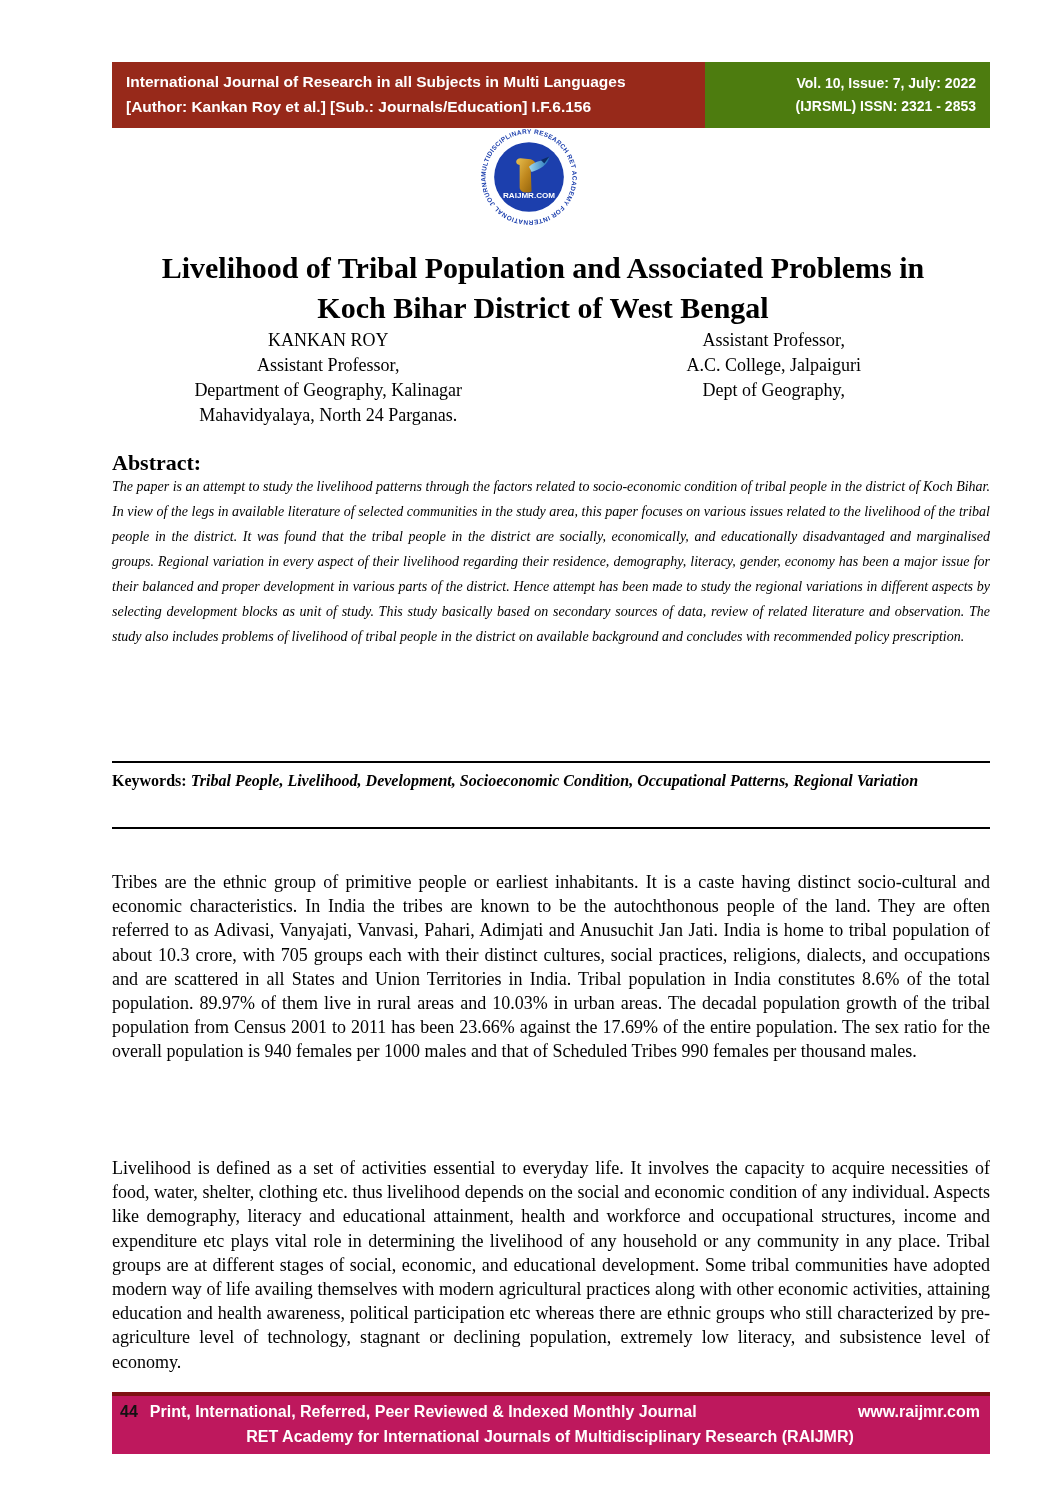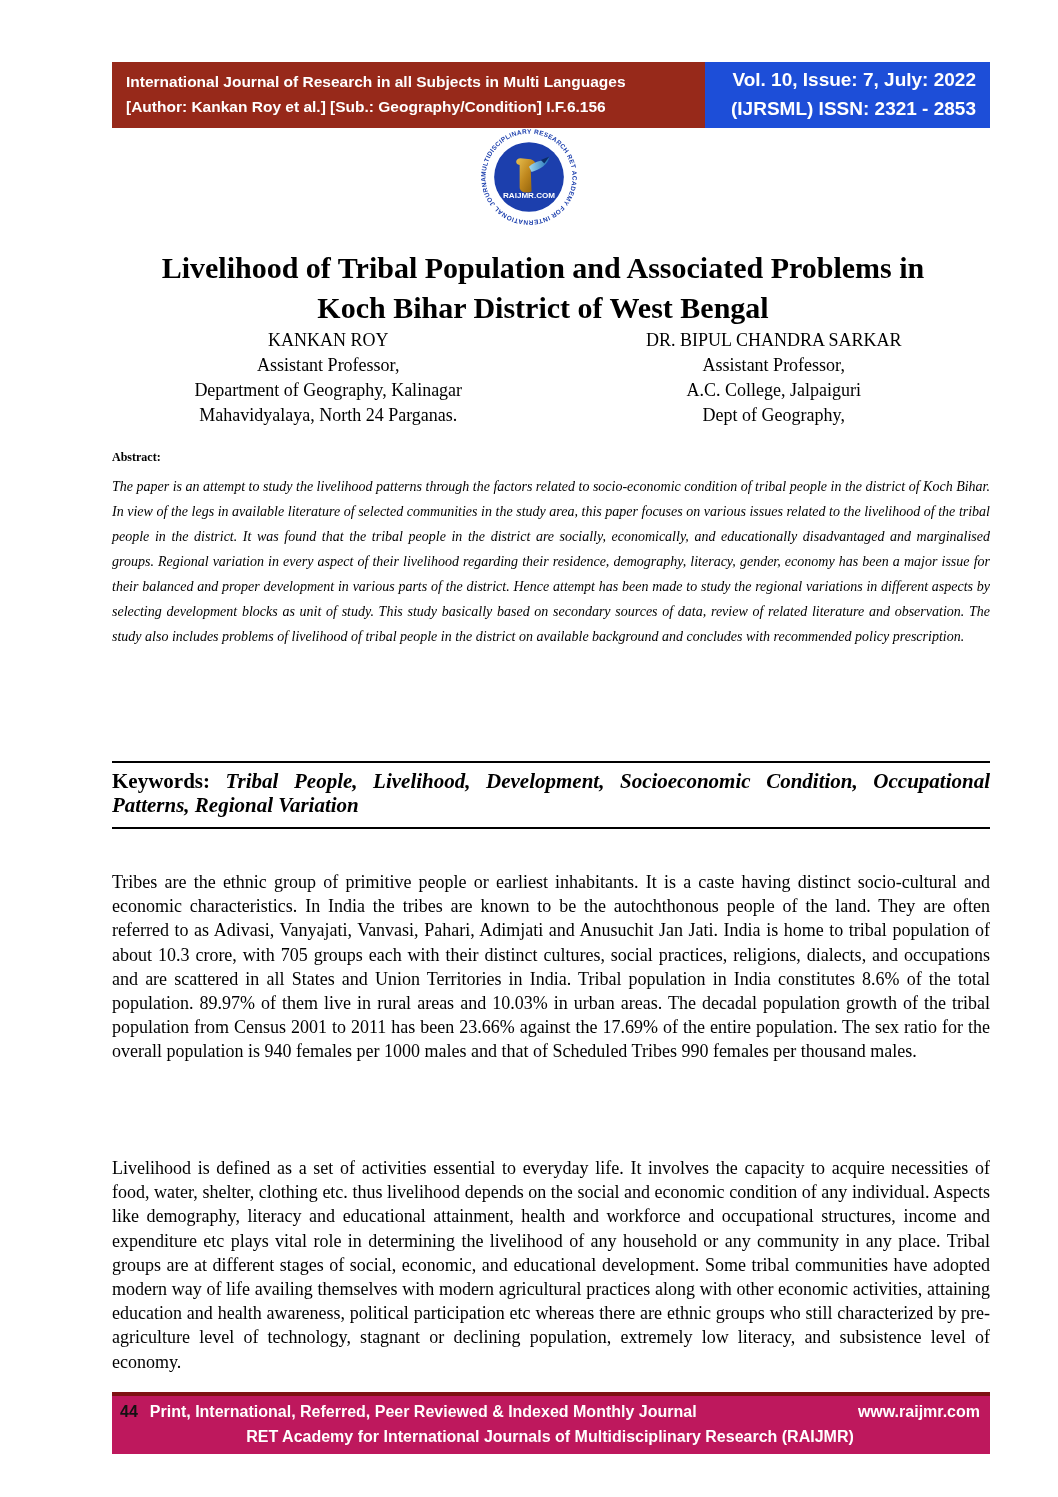--- a/index.html
+++ b/index.html
@@ -22,24 +22,24 @@
   }
   .journal-header .hl{
     width:593px;box-sizing:border-box;
     background:#97291a;
     padding:10px 10px 10px 14px;
     display:flex;flex-direction:column;justify-content:center;gap:6px;
     font-size:15.5px;line-height:1.2;
   }
   .journal-header .hr{
     width:285px;box-sizing:border-box;
-    background:#1d4ed8;
+    background:#4d7c0f;
     padding:10px 14px 10px 8px;
     display:flex;flex-direction:column;justify-content:center;gap:6px;
-    font-size:19px;line-height:1.2;text-align:right;
+    font-size:14px;line-height:1.2;text-align:right;
   }
 
   
   .logo-row{position:absolute;top:126px;left:0;width:1058px;display:flex;justify-content:center;}
   .logo-row svg{display:block;}
 
   
   .paper-title{
     position:absolute;top:228px;left:104px;width:878px;
     text-align:center;font-weight:bold;font-size:30px;line-height:40px;
@@ -49,35 +49,35 @@
   .authors{
     position:absolute;top:328px;left:112px;width:878px;
     display:flex;
     gap:13px;
   }
   .author{flex:1;text-align:center;font-size:18px;line-height:25px;}
 
   
   .abstract-heading{
     position:absolute;top:450px;left:112px;width:878px;
-    font-weight:bold;font-size:12px;
+    font-weight:bold;font-size:22px;
   }
   .abstract-body{
     position:absolute;top:474px;left:112px;width:878px;
     font-style:italic;font-weight:normal;
     font-size:14px;line-height:25px;text-align:justify;
   }
 
   .rule{position:absolute;left:112px;width:878px;height:0;border-top:2.5px solid #000;}
   .rule-1{top:761px;}
   .rule-2{top:827px;}
 
   .keywords{
     position:absolute;top:769px;left:112px;width:878px;
-    font-size:21px;line-height:24.2px;text-align:justify;
+    font-size:16px;line-height:24.2px;text-align:justify;
   }
   .keywords .kw-label{font-weight:bold;}
   .keywords .kw-text{font-style:italic;font-weight:bold;}
 
   
   .intro-heading{
     position:absolute;top:846px;left:112px;width:878px;
     font-weight:bold;font-size:18px;
   }
   .intro-p1{
@@ -104,21 +104,21 @@
   .footer-site{color:#fff;text-decoration:none;}
 </style>
 </head>
 <body>
 
 <div class="page">
 
   <div class="journal-header">
     <div class="hl">
       <span>International Journal of Research in all Subjects in Multi Languages</span>
-      <span>[Author: Kankan Roy et al.] [Sub.: Geography/Condition] I.F.6.156</span>
+      <span>[Author: Kankan Roy et al.] [Sub.: Journals/Education] I.F.6.156</span>
     </div>
     <div class="hr">
       <span>Vol. 10, Issue: 7, July: 2022</span>
       <span>(IJRSML) ISSN: 2321 - 2853</span>
     </div>
   </div>
 
   <div class="logo-row">
     <svg width="102" height="102" viewBox="0 0 120 120">
       <defs>
@@ -150,21 +150,20 @@
   </h1>
 
   <div class="authors">
     <div class="author">
       <div>KANKAN ROY</div>
       <div>Assistant Professor,</div>
       <div>Department of Geography, Kalinagar</div>
       <div>Mahavidyalaya, North 24 Parganas.</div>
     </div>
     <div class="author">
-      <div>DR. BIPUL CHANDRA SARKAR</div>
       <div>Assistant Professor,</div>
       <div>A.C. College, Jalpaiguri</div>
       <div>Dept of Geography,</div>
     </div>
   </div>
 
   <div class="abstract-heading">Abstract:</div>
   <div class="abstract-body">The paper is an attempt to study the livelihood patterns through the factors related to socio-economic condition of tribal people in the district of Koch Bihar. In view of the legs in available literature of selected communities in the study area, this paper focuses on various issues related to the livelihood of the tribal people in the district. It was found that the tribal people in the district are socially, economically, and educationally disadvantaged and marginalised groups. Regional variation in every aspect of their livelihood regarding their residence, demography, literacy, gender, economy has been a major issue for their balanced and proper development in various parts of the district. Hence attempt has been made to study the regional variations in different aspects by selecting development blocks as unit of study. This study basically based on secondary sources of data, review of related literature and observation. The study also includes problems of livelihood of tribal people in the district on available background and concludes with recommended policy prescription.</div>
 
   <div class="rule rule-1"></div>

